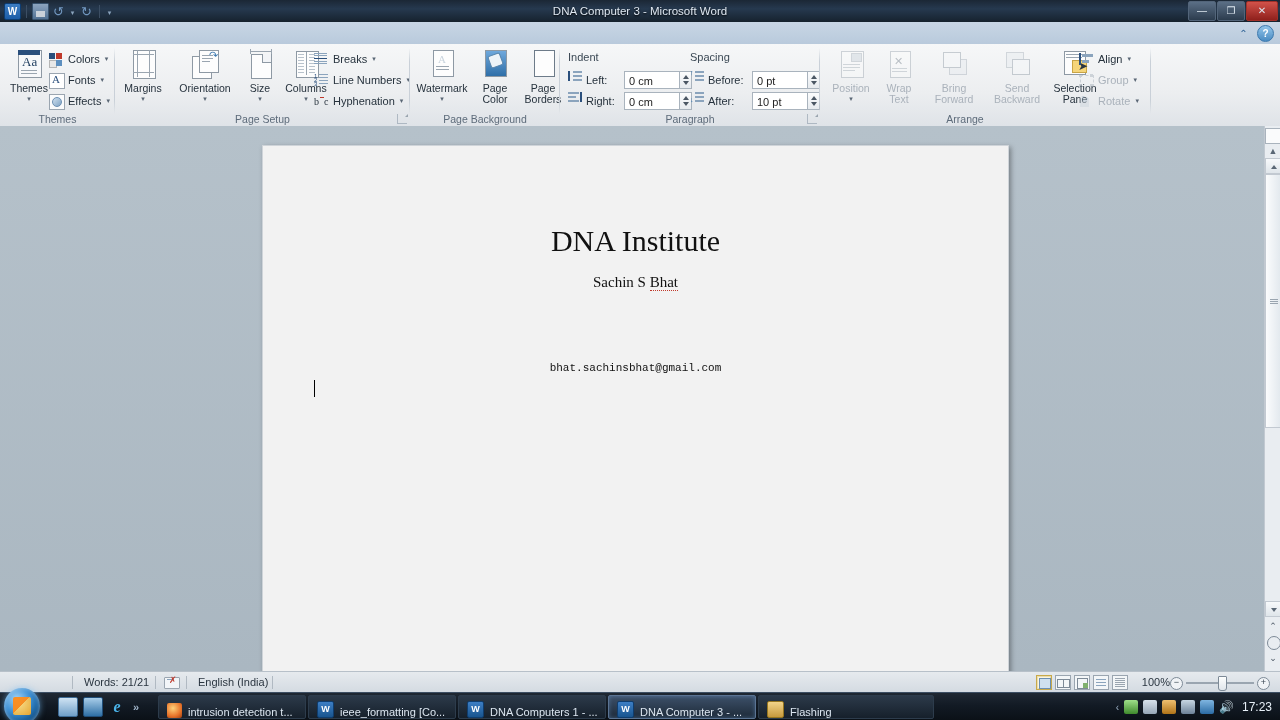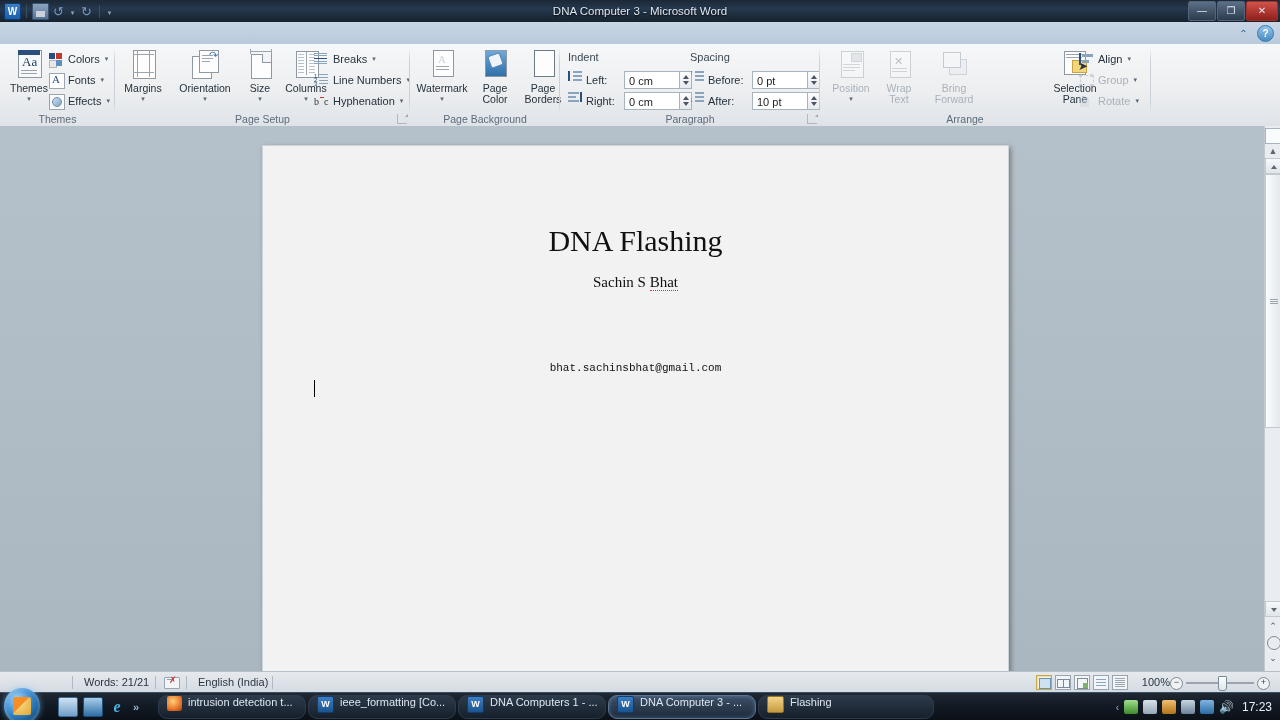--- a/index.html
+++ b/index.html
@@ -214,23 +214,23 @@
     opacity:.95;
   }
   .qlaunch{position:absolute;left:58px;top:4px;display:flex;gap:5px;align-items:center;}
   .qlicon{width:18px;height:18px;border-radius:2px;}
   .qli-desktop{background:linear-gradient(to bottom,#cfe3f3,#6f9fc8);border:1px solid #3c6a94;}
   .qli-media{background:linear-gradient(to bottom,#a8cde9,#2e6fa5);border:1px solid #1f4d78;}
   .qli-ie{color:#4ab3e8;font-size:16px;font-weight:bold;font-style:italic;line-height:18px;
     text-align:center;font-family:"Liberation Serif",serif;}
   .qchev{color:#9fb3c8;font-size:11px;font-weight:bold;margin-left:2px;}
   .tbtn{
-    position:absolute;top:2px;height:24px;border:1px solid #2d3c4c;border-radius:9px;
+    position:absolute;top:2px;height:24px;border:1px solid #2d3c4c;border-radius:2px;
     background:linear-gradient(to bottom,#2c3a4a,#16202b);
-    display:flex;align-items:flex-start;gap:6px;padding:0 8px;box-sizing:border-box;
+    display:flex;align-items:flex-end;gap:6px;padding:0 8px;box-sizing:border-box;
     color:#dce6f0;font-size:11px;white-space:nowrap;overflow:hidden;
   }
   .tbtn.active{background:linear-gradient(to bottom,#3d5069,#1d2a38);border-color:#5b7493;
     box-shadow:0 0 4px rgba(110,160,215,.45) inset;}
   .tbtn .tico{width:15px;height:15px;flex:none;border-radius:2px;font-size:9px;font-weight:bold;
     line-height:15px;text-align:center;color:#fff;}
   .tico-word{background:linear-gradient(to bottom,#3d7ec4,#19558f);border:1px solid #0f3d6e;}
   .tico-ff{background:radial-gradient(circle at 40% 35%,#ffd27a,#e8742a 60%,#9c3c10);border-radius:50%;}
   .tico-folder{background:linear-gradient(to bottom,#f2d48a,#c79a3d);border:1px solid #96761f;}
   .tray{position:absolute;right:4px;top:0;height:28px;display:flex;align-items:center;gap:5px;
@@ -525,20 +525,28 @@
 
       <div class="bigbtn disabled" style="left:103px;top:5px;width:62px;">
         <div class="bi">
           <div style="position:absolute;left:11px;top:10px;width:16px;height:14px;background:#e4e9ee;border:1px solid #9aa5b0;"></div>
           <div style="position:absolute;left:5px;top:3px;width:16px;height:14px;background:#f7f9fb;border:1px solid #7d8a97;"></div>
         </div>
         <span class="cap">Bring</span>
         <span class="cap">Forward</span>
       </div>
 
+      <div class="bigbtn disabled" style="left:164px;top:5px;width:66px;">
+        <div class="bi">
+          <div style="position:absolute;left:5px;top:3px;width:16px;height:14px;background:#e4e9ee;border:1px solid #9aa5b0;"></div>
+          <div style="position:absolute;left:11px;top:10px;width:16px;height:14px;background:#f7f9fb;border:1px solid #7d8a97;"></div>
+        </div>
+        <span class="cap">Send</span>
+        <span class="cap">Backward</span>
+      </div>
 
       <div class="bigbtn" style="left:227px;top:5px;width:56px;">
         <div class="bi">
           <div class="pg" style="left:5px;top:2px;width:20px;height:22px;"></div>
           <div class="ln" style="left:7px;top:5px;width:16px;height:1px;"></div>
           <div class="ln" style="left:7px;top:8px;width:16px;height:1px;"></div>
           <div style="position:absolute;left:13px;top:11px;width:13px;height:11px;background:#f5d57a;border:1px solid #c8a445;"></div>
           <div style="position:absolute;left:19px;top:12px;font-size:12px;color:#2a3540;">➤</div>
         </div>
         <span class="cap">Selection</span>
@@ -576,21 +584,21 @@
         <span class="car">▾</span>
       </div>
 
       <div class="glabel" style="width:290px;">Arrange</div>
       <div class="gdiv" style="right:auto;left:330px;"></div>
     </div>
   </div>
 
   <div class="docarea">
     <div class="page">
-      <div class="doc-title">DNA Flashing</div>
+      <div class="doc-title">DNA Institute</div>
 
       <div class="doc-author">
         <span>Sachin S </span><span class="sp-red">Bhat</span>
       </div>
 
 
       <div class="doc-mail">bhat.sachinsbhat@gmail.com</div>
 
       <div class="caret"></div>
 

